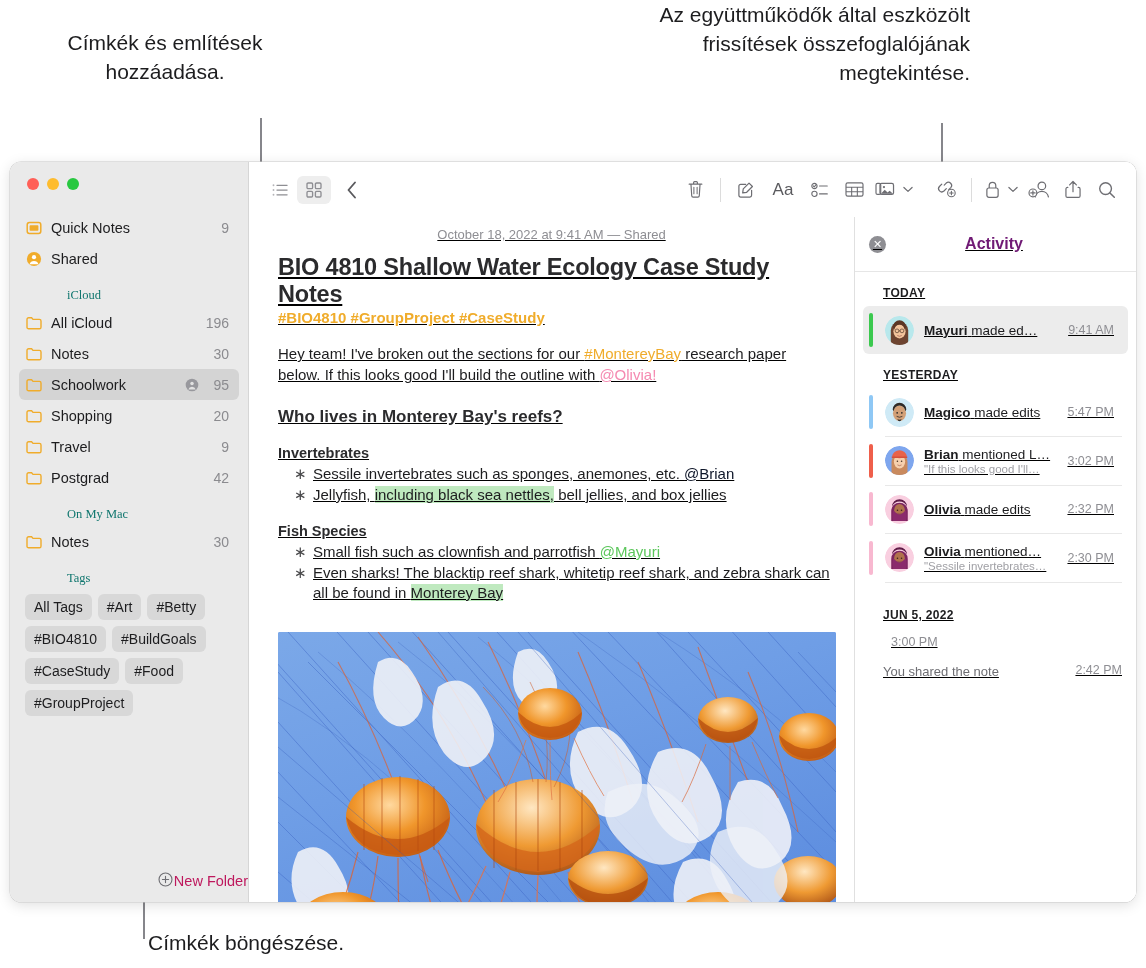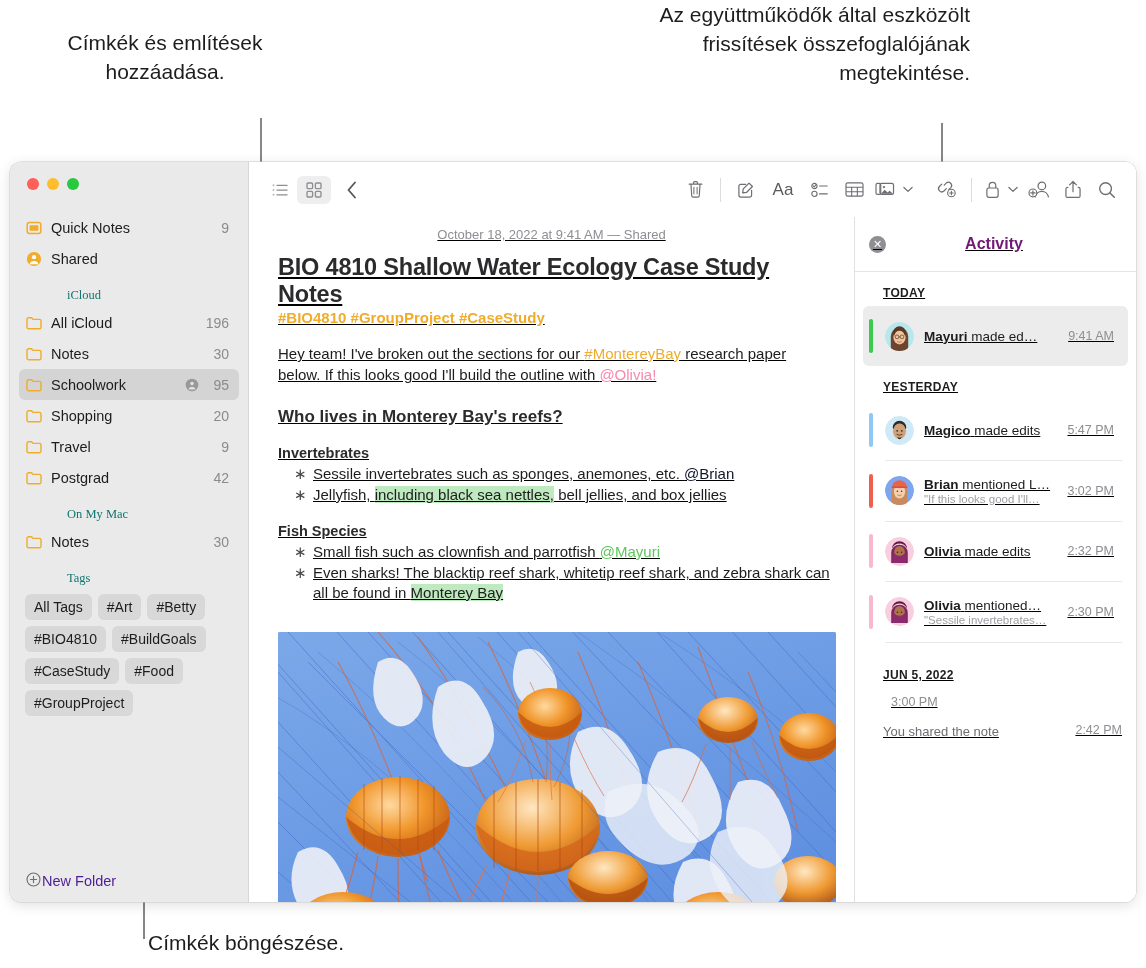--- a/index.html
+++ b/index.html
@@ -88,21 +88,21 @@
     border-radius: 6px;
     padding: 5px 9px;
     font-size: 14px;
     color: #1d1d1f;
     white-space: nowrap;
   }
 
   .newfolder {
     height: 42px; display: flex; align-items: center; gap: 1px;
     padding-left: 16px;
-    font-size: 14.5px; color: #4c1d95;
+    font-size: 14.5px; color: #be185d; justify-content: flex-end;
   }
 
   
   #main {
     flex: 1;
     display: flex;
     flex-direction: column;
     background: #ffffff;
     min-width: 0;
     border-left: 0.5px solid #d6d6d6;
@@ -211,21 +211,21 @@
     font-weight: bold; color: #701a75; padding-right: 34px;
   }
   .act-scroll { flex: 1; overflow: hidden; padding: 0 0 0 0; }
   .act-section {
     font-size: 12px; font-weight: bold; color: #1d1d1f;
     letter-spacing: 0.3px;
     padding: 14px 0 6px 28px;
   }
   .act-item {
     display: flex; align-items: center;
-    height: 60px;
+    height: 48px;
     padding-right: 14px;
     position: relative;
     margin: 0 8px;
     border-radius: 6px;
   }
   .act-item.selected { background: #ececec; }
   .act-bar {
     width: 4px; height: 34px; border-radius: 2px;
     flex: 0 0 4px; margin: 0 12px 0 6px;
   }

